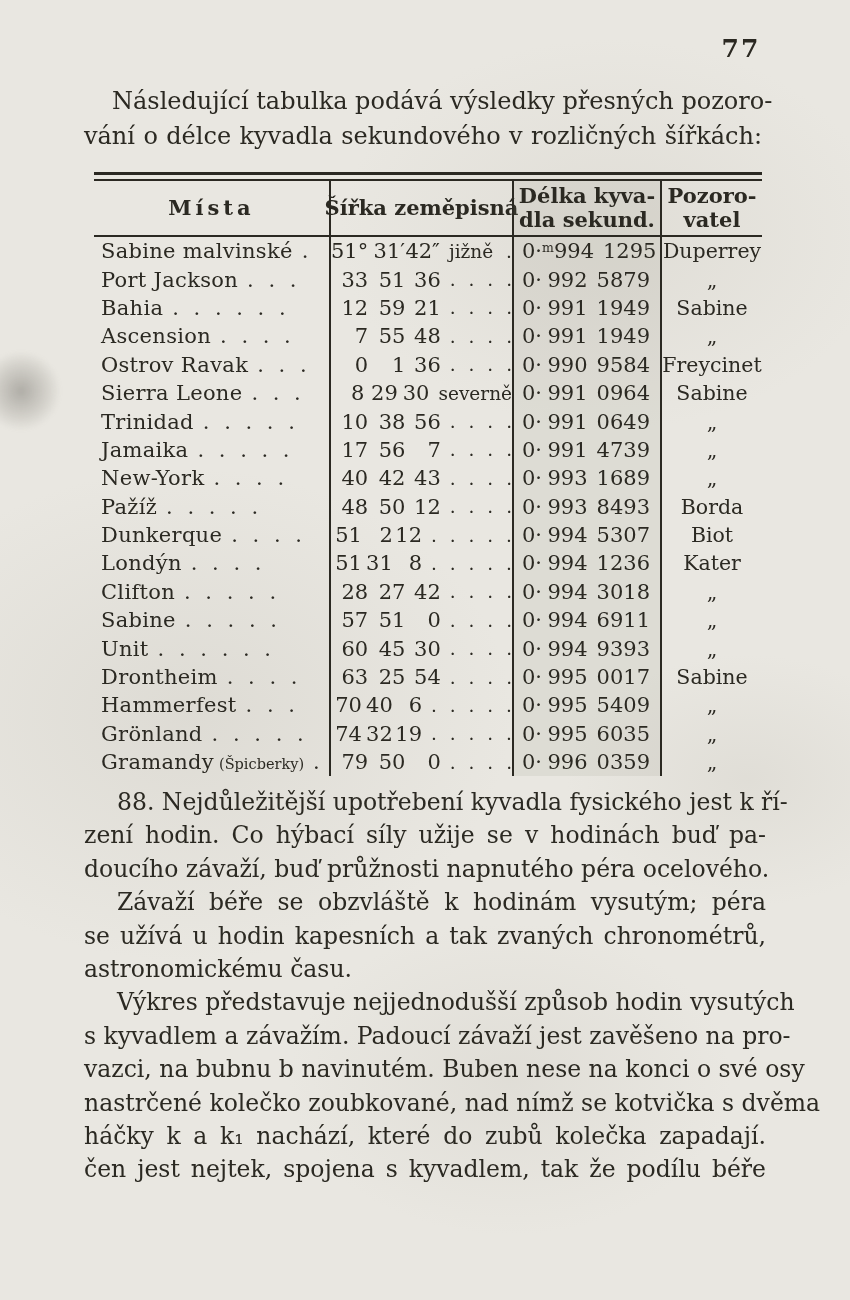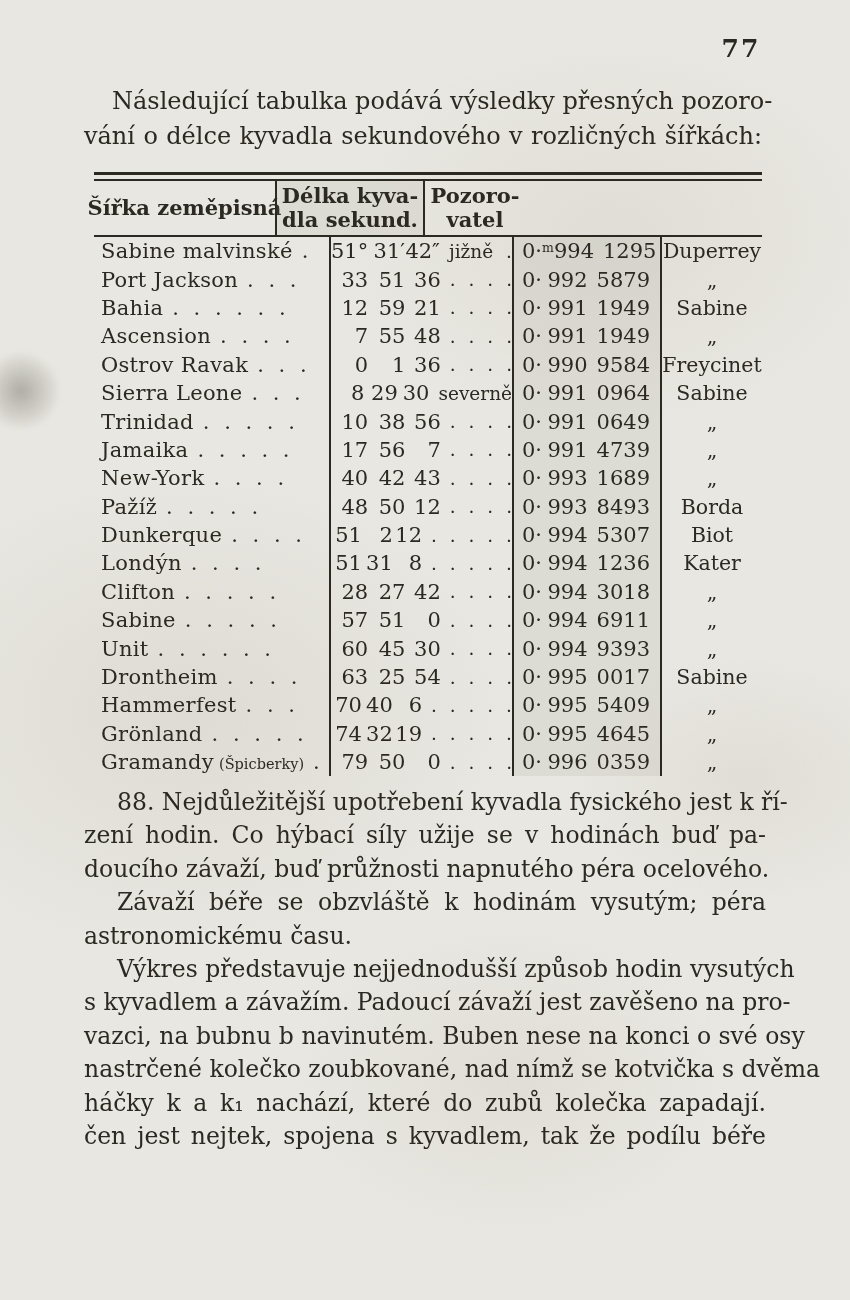--- a/index.html
+++ b/index.html
@@ -66,20 +66,23 @@
 <div class="page">
   <div class="smudge"></div>
   <div class="pageno">77</div>
   <div class="intro">
       <div class="iline ind">Následující tabulka podává výsledky přesných pozoro-</div>
       <div class="iline">vání o délce kyvadla sekundového v rozličných šířkách:</div>
     </div>
   <div class="table">
     <div class="rule-double"></div>
     <div class="thead">
+        <div class="th c1">
+          <div class="thl">Místa</div>
+        </div>
         <div class="th c2">
           <div class="thl">Šířka zeměpisná</div>
         </div>
         <div class="th c3">
           <div class="thl">Délka kyva-</div>
           <div class="thl">dla sekund.</div>
         </div>
         <div class="th c4">
           <div class="thl">Pozoro-</div>
           <div class="thl">vatel</div>
@@ -419,21 +422,21 @@
           <div class="td c2">
             <span class="deg">74</span>
             <span class="min">32</span>
             <span class="sec">19</span>
             <span class="note">. . . . .</span>
           </div>
           <div class="td c3">
             <span class="pref">0·</span>
             <span class="sp"></span>
             <span class="main">995</span>
-            <span class="frac">4645</span>
+            <span class="frac">6035</span>
           </div>
           <div class="td c4">„</div>
         </div>
         <div class="tr">
           <div class="td c1">
             <span class="place">Gramandy</span>
             <span class="small">(Špicberky)</span>
             <span class="dots">.</span>
           </div>
           <div class="td c2">
@@ -450,20 +453,21 @@
           </div>
           <div class="td c4">„</div>
         </div>
       </div>
   </div>
   <div class="paras">
       <div class="pline ind">88. Nejdůležitější upotřebení kyvadla fysického jest k ří-</div>
       <div class="pline">zení hodin. Co hýbací síly užije se v hodinách buď pa-</div>
       <div class="pline">doucího závaží, buď průžnosti napnutého péra ocelového.</div>
       <div class="pline ind">Závaží béře se obzvláště k hodinám vysutým; péra</div>
+      <div class="pline">se užívá u hodin kapesních a tak zvaných chronométrů,</div>
       <div class="pline noj">astronomickému času.</div>
       <div class="pline ind">Výkres představuje nejjednodušší způsob hodin vysutých</div>
       <div class="pline">s kyvadlem a závažím. Padoucí závaží jest zavěšeno na pro-</div>
       <div class="pline">vazci, na bubnu b navinutém. Buben nese na konci o své osy</div>
       <div class="pline">nastrčené kolečko zoubkované, nad nímž se kotvička s dvěma</div>
       <div class="pline">háčky k a k₁ nachází, které do zubů kolečka zapadají.</div>
       <div class="pline">čen jest nejtek, spojena s kyvadlem, tak že podílu béře</div>
     </div>
 </div>
 

